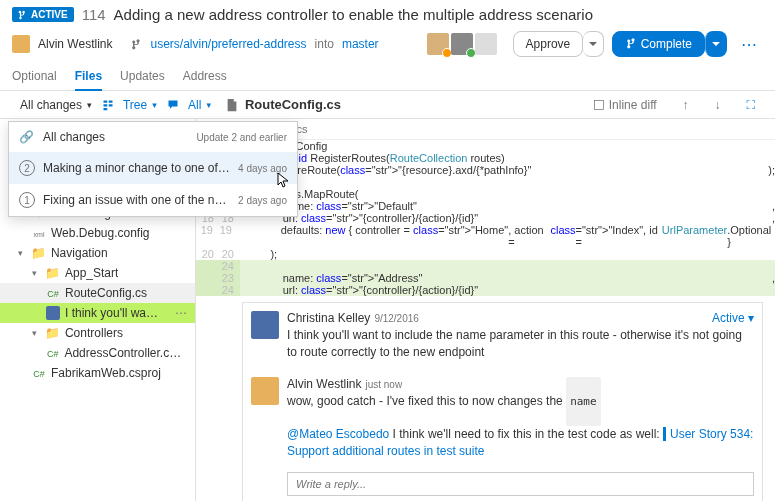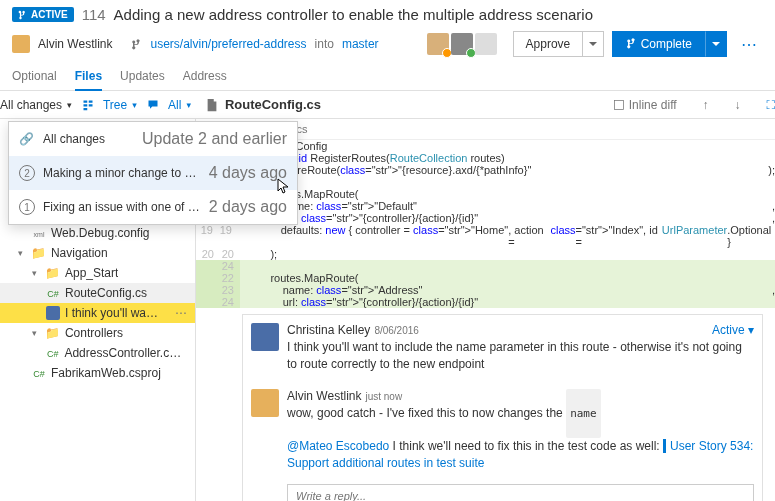--- a/index.html
+++ b/index.html
@@ -18,50 +18,50 @@
 .spacer{flex:1}
 .reviewers{display:flex;gap:2px;margin-right:8px}
 .rev{width:22px;height:22px;border-radius:2px;position:relative}
 .rev.r1{background:#d8b07a}
 .rev.r2{background:#888}
 .rev.r3{background:#ddd}
 .rev .ck{position:absolute;right:-3px;bottom:-3px;width:10px;height:10px;border-radius:50%;background:#4caf50;border:1px solid #fff}
 .rev .wn{position:absolute;right:-3px;bottom:-3px;width:10px;height:10px;border-radius:50%;background:#ff9800;border:1px solid #fff}
 .btn{display:flex;align-items:center;padding:5px 12px;font-size:12px;cursor:pointer;border:1px solid #c8c8c8;background:#fff}
 .btn-split{display:flex}
-.btn-split .btn{border-radius:0}
+.btn-split .btn{border-radius:8px}
 .btn-split .caret{padding:5px 6px;border-left:none}
 .btn-primary{background:#0078d4;color:#fff;border-color:#0078d4}
 .btn-primary.caret{border-left:1px solid rgba(255,255,255,.3)}
 .more{color:#0078d4;font-size:16px;padding:0 6px;cursor:pointer}
 .tabs{display:flex;gap:18px;padding:0 12px;border-bottom:1px solid #e0e0e0}
 .tab{padding:6px 0;color:#767676;cursor:pointer}
 .tab.active{color:#0078d4;font-weight:600;border-bottom:2px solid #0078d4;margin-bottom:-1px}
-.toolbar{display:flex;align-items:center;padding:6px 0;gap:10px;border-bottom:1px solid #e0e0e0;position:relative}
+.toolbar{display:flex;align-items:center;padding:6px 20px;gap:10px;border-bottom:1px solid #e0e0e0;position:relative}
 .tool{color:#333;cursor:pointer;display:flex;align-items:center;gap:3px}
 .tool.blue{color:#0078d4}
 .chev{font-size:9px;margin-left:2px}
 .file-hdr{display:flex;align-items:center;gap:6px;flex:1;padding-left:4px}
 .file-ico{color:#767676}
 .file-name{font-weight:600;font-size:13px}
 .diff-opts{display:flex;align-items:flex-end;gap:26px;color:#767676}
 .diff-opts span{cursor:pointer}
 .dropdown{position:absolute;top:30px;left:8px;width:290px;background:#fff;border:1px solid #ccc;box-shadow:0 4px 12px rgba(0,0,0,.15);z-index:10}
 .dd-item{display:flex;align-items:center;padding:8px 10px;gap:8px;cursor:pointer}
 .dd-item.hov{background:#eaf2fb}
 .dd-ico{width:16px;text-align:center;color:#767676}
 .dd-num{width:16px;height:16px;border:1px solid #767676;border-radius:50%;font-size:10px;display:flex;align-items:center;justify-content:center;color:#767676}
 .dd-lbl{flex:1;white-space:nowrap;overflow:hidden;text-overflow:ellipsis}
-.dd-time{color:#767676;font-size:16px}
+.dd-time{color:#767676;font-size:10px}
 .cursor{position:absolute;right:6px;bottom:-6px;pointer-events:none}
 .main{display:flex;height:calc(100% - 112px)}
 .tree{width:196px;border-right:1px solid #e0e0e0;overflow:auto;padding-top:4px}
 .tree-row{display:flex;align-items:center;padding:3px 8px;gap:5px;cursor:pointer;white-space:nowrap}
 .tree-row.sel{background:#f0f0f0}
-.tree-row.cmt{background:#fde047}
+.tree-row.cmt{background:#bef264}
 .ind1{padding-left:18px}
 .ind2{padding-left:32px}
 .ind3{padding-left:46px}
 .fold{color:#dcb67a}
 .fld-chev{color:#767676;font-size:9px;width:8px}
 .fi{color:#767676;width:14px;text-align:center;font-size:11px}
 .fi.cs::before{content:"C#";font-size:9px;color:#388a34}
 .fi.cfg::before{content:"⚙";font-size:10px}
 .fi.xml::before{content:"xml";font-size:7px}
 .tree-lbl{overflow:hidden;text-overflow:ellipsis;font-size:12px}
@@ -298,39 +298,34 @@
         <div class="ln">
           <span class="gut">20</span>
           <span class="gut2">20</span>
           <span class="src">        );</span>
         </div>
         <div class="ln add">
           <span class="gut"></span>
           <span class="gut2">24</span>
           <span class="src"></span>
         </div>
-        <div class="ln add">
-          <span class="gut"></span>
-          <span class="gut2">22</span>
-          <span class="src">        routes.MapRoute(</span>
-        </div>
         <div class="ln add"><span class="gut"></span><span class="gut2">23</span><span class="src">            name: <span <span="" class="kw">class</span>="str"&gt;"Address"</span>,</div>
         <div class="ln add">
           <span class="gut"></span>
           <span class="gut2">24</span>
           <span class="src">            url: <span <span="" class="kw">class</span>="str"&gt;"{controller}/{action}/{id}"</span>
         </div>
       </div>
     <div class="thread">
       <div class="cmt-row">
         <span class="cmt-ava a1"></span>
         <div class="cmt-body">
           <div style="display:flex;align-items:center">
             <span class="cmt-auth">Christina Kelley</span>
-            <span class="cmt-time">8/06/2016</span>
+            <span class="cmt-time">9/12/2016</span>
             <span class="spacer"></span>
             <span class="status"><span>Active</span> ▾</span>
           </div>
           <div class="cmt-text">I think you'll want to include the name parameter in this route - otherwise it's not going to route correctly to the new endpoint</div>
         </div>
       </div>
       <div class="cmt-row">
         <span class="cmt-ava a2"></span>
         <div class="cmt-body">
           <div><span class="cmt-auth">Alvin Westlink</span><span class="cmt-time">just now</span></div>

